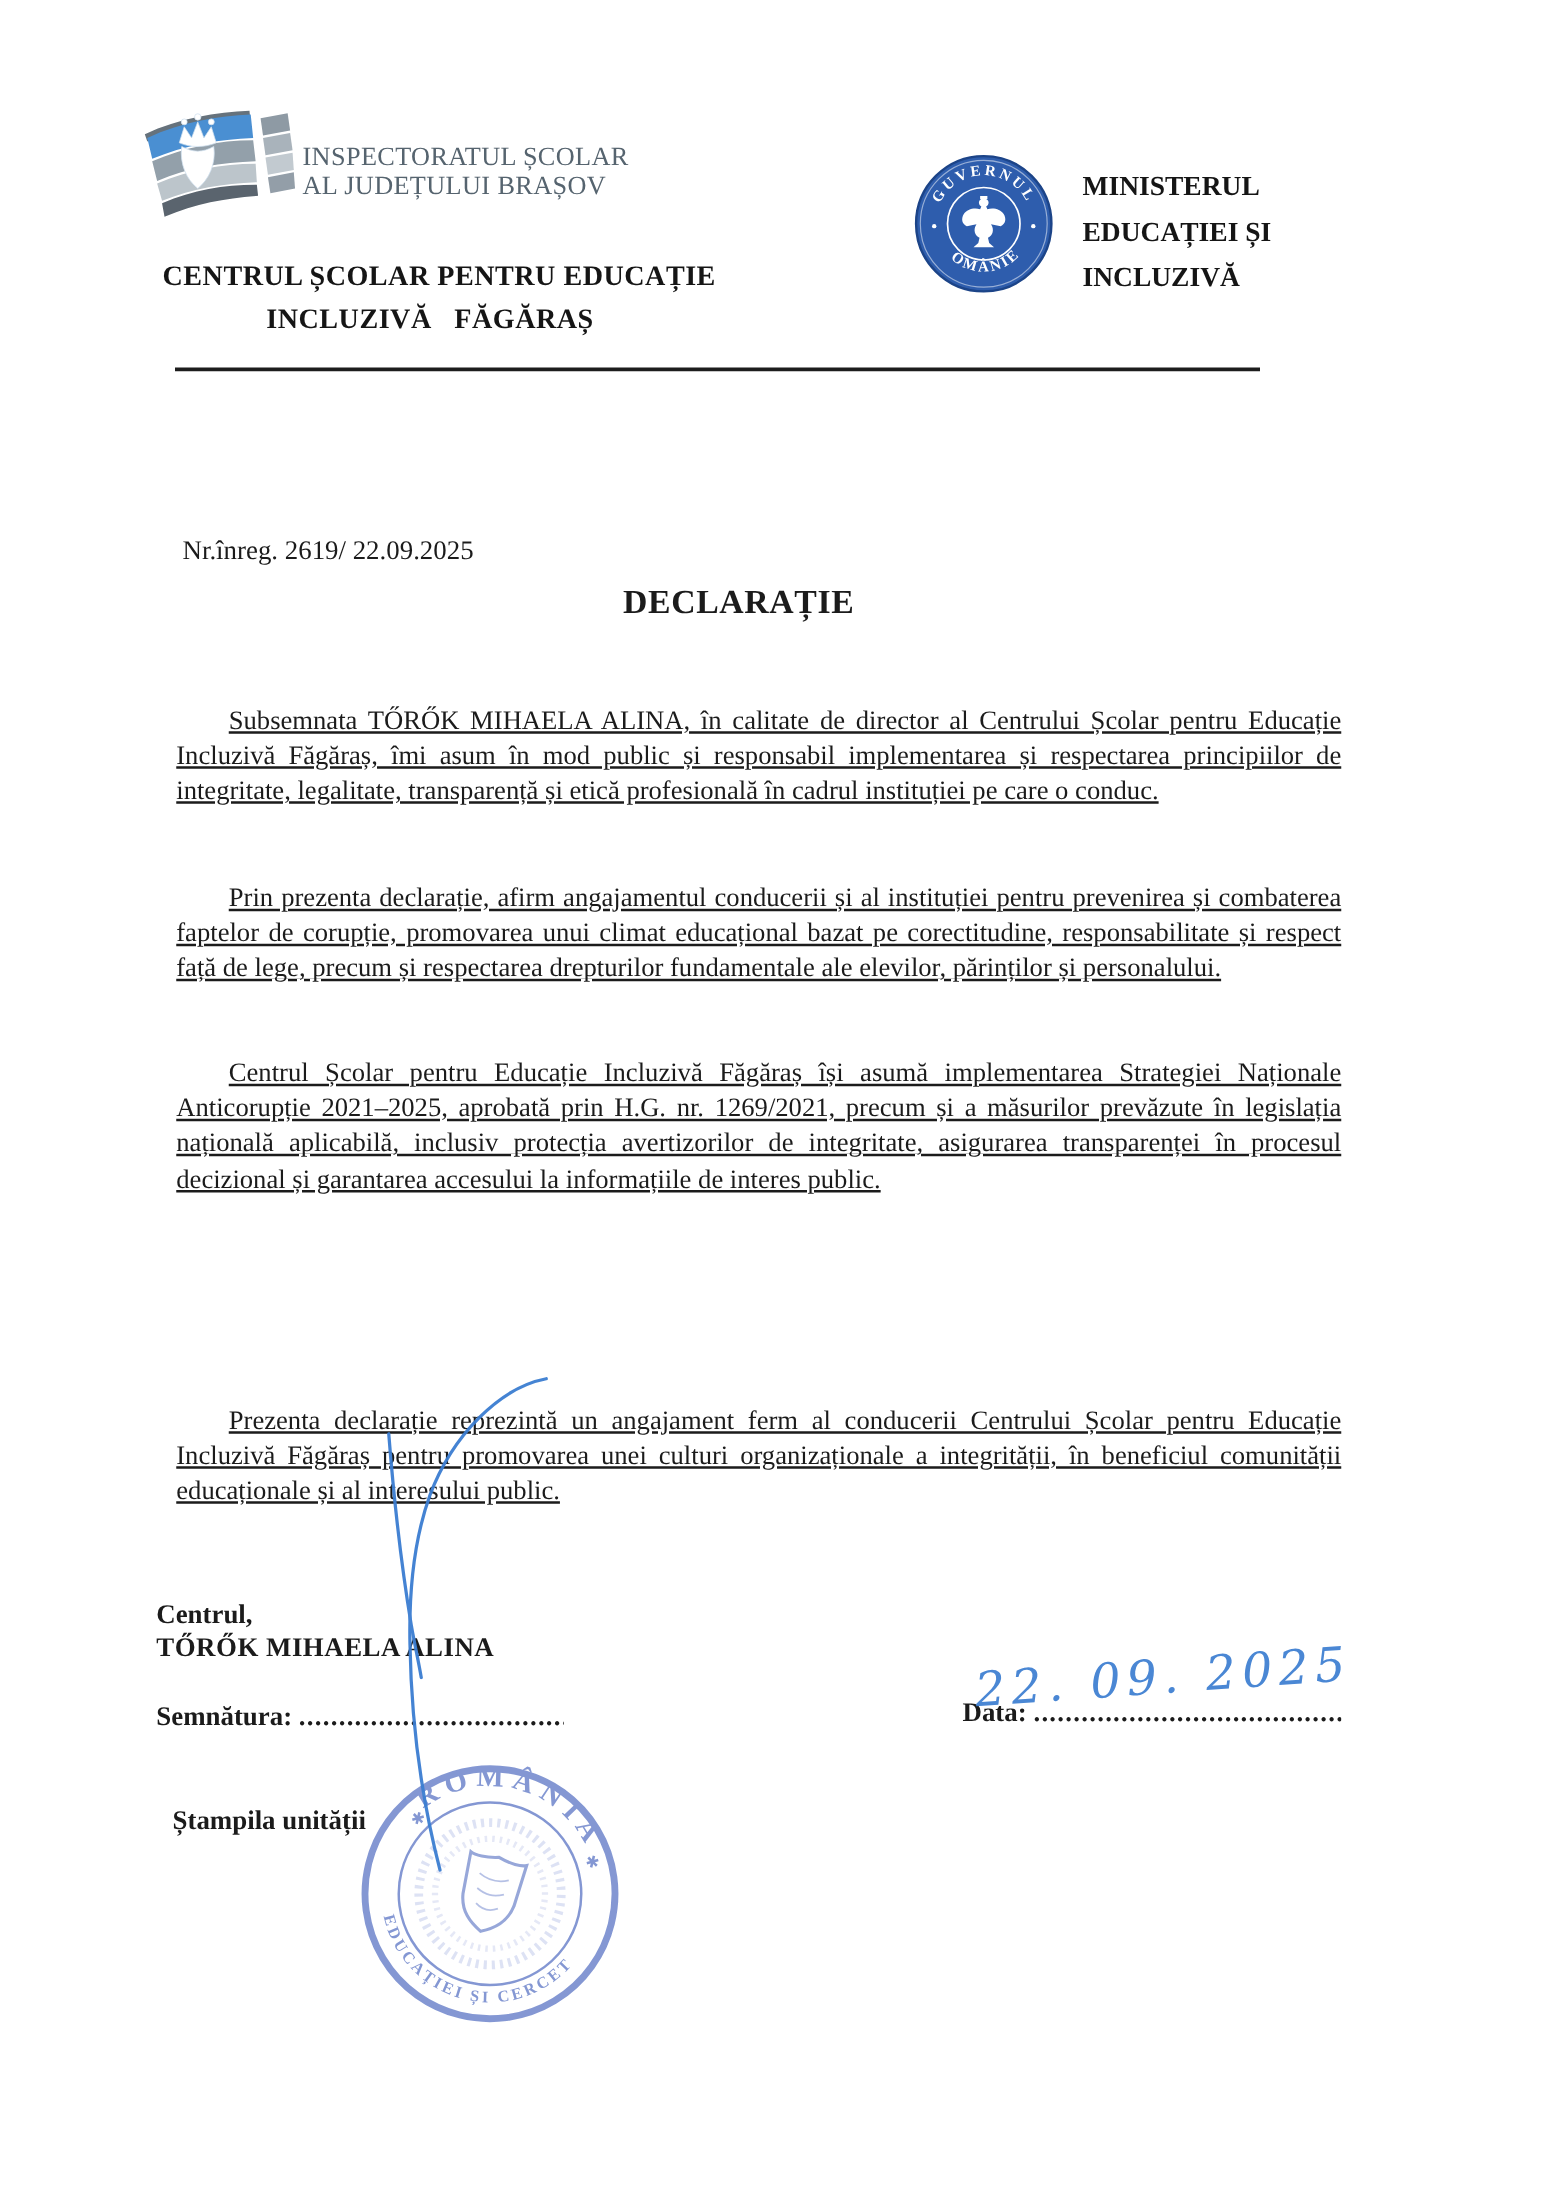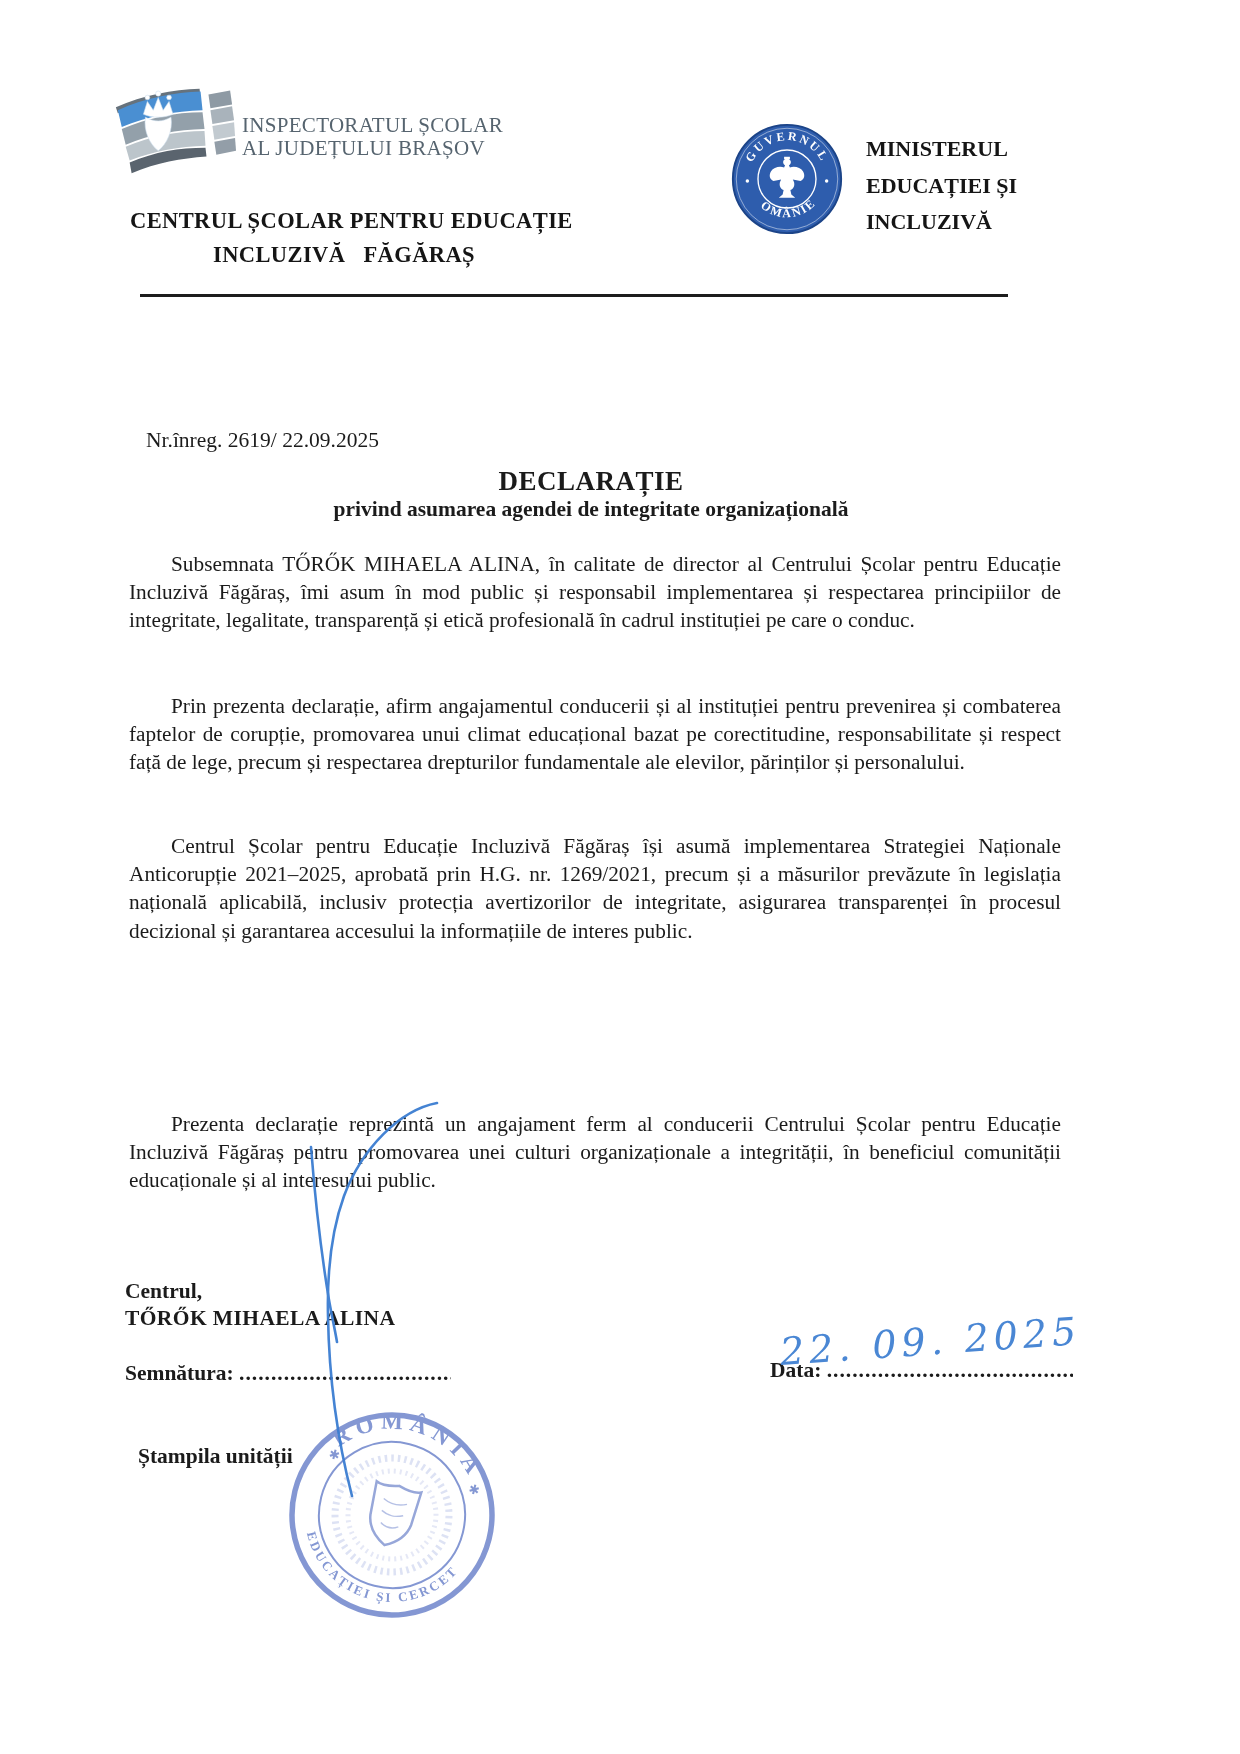--- a/index.html
+++ b/index.html
@@ -15,22 +15,22 @@
   .school-name{left:130px;top:204px;width:428px;text-align:center;
     font-weight:bold;font-size:22.5px;line-height:34px;letter-spacing:.4px;color:#151515;white-space:nowrap;}
   .gov-seal{left:729px;top:121px;width:116px;height:116px;}
   .ministry{left:866px;top:131px;width:184px;
     font-weight:bold;font-size:22px;line-height:36.5px;color:#151515;white-space:nowrap;}
   .rule{left:140px;top:294px;width:868px;height:3px;background:#1d1d1d;}
   
   .regno{left:146px;top:383px;font-size:21.5px;margin-top:45px;}
   .doc-title{left:125px;top:466px;width:932px;text-align:center;font-weight:bold;font-size:27px;letter-spacing:.5px;}
   .doc-subtitle{left:125px;top:497px;width:932px;text-align:center;font-weight:bold;font-size:21.5px;}
-  .para{left:125px;width:932px;margin:4px;font-size:21.3px;line-height:28.2px;
-    text-align:justify;text-indent:42px;}
+  .para{left:125px;width:932px;margin:16px;font-size:21.3px;line-height:28.2px;
+    text-align:justify;text-indent:42px;text-decoration:underline;}
   .p1{top:546px;} .p2{top:688px;} .p3{top:828px;} .p4{top:996px;} .p5{top:1106px;}
   
   .director-label{left:125px;top:1279px;font-weight:bold;font-size:21.5px;}
   .director-name{left:125px;top:1306px;font-weight:bold;font-size:21.5px;letter-spacing:.4px;}
   .sig-row{left:125px;top:1361px;font-weight:bold;font-size:21.5px;white-space:nowrap;}
   .dots{display:inline-block;overflow:hidden;vertical-align:bottom;letter-spacing:1px;white-space:nowrap;}
   .sig-dots{width:212px;}
   .date-row{left:770px;top:1358px;font-weight:bold;font-size:21.5px;white-space:nowrap;}
   .date-dots{width:246px;}
   .handwritten-date{left:780px;top:1330px;width:320px;
@@ -99,21 +99,20 @@
     <div>MINISTERUL</div>
     <div>EDUCAȚIEI ȘI</div>
     <div>INCLUZIVĂ</div>
   </div>
 
   <div class="abs rule"></div>
 
   <div class="abs regno">Nr.înreg. 2619/ 22.09.2025</div>
 
   <div class="abs doc-title">DECLARAȚIE</div>
-  <div class="abs doc-subtitle">privind asumarea agendei de integritate organizațională</div>
 
   <p class="abs para p1">Subsemnata TŐRŐK MIHAELA ALINA, în calitate de director al Centrului Școlar pentru Educație Incluzivă Făgăraș, îmi asum în mod public și responsabil implementarea și respectarea principiilor de integritate, legalitate, transparență și etică profesională în cadrul instituției pe care o conduc.</p>
   <p class="abs para p2">Prin prezenta declarație, afirm angajamentul conducerii și al instituției pentru prevenirea și combaterea faptelor de corupție, promovarea unui climat educațional bazat pe corectitudine, responsabilitate și respect față de lege, precum și respectarea drepturilor fundamentale ale elevilor, părinților și personalului.</p>
   <p class="abs para p3">Centrul Școlar pentru Educație Incluzivă Făgăraș își asumă implementarea Strategiei Naționale Anticorupție 2021–2025, aprobată prin H.G. nr. 1269/2021, precum și a măsurilor prevăzute în legislația națională aplicabilă, inclusiv protecția avertizorilor de integritate, asigurarea transparenței în procesul decizional și garantarea accesului la informațiile de interes public.</p>
   <p class="abs para p5">Prezenta declarație reprezintă un angajament ferm al conducerii Centrului Școlar pentru Educație Incluzivă Făgăraș pentru promovarea unei culturi organizaționale a integrității, în beneficiul comunității educaționale și al interesului public.</p>
 
   <div class="abs director-label">Centrul,</div>
   <div class="abs director-name">TŐRŐK MIHAELA ALINA</div>
 
   <div class="abs sig-row">

